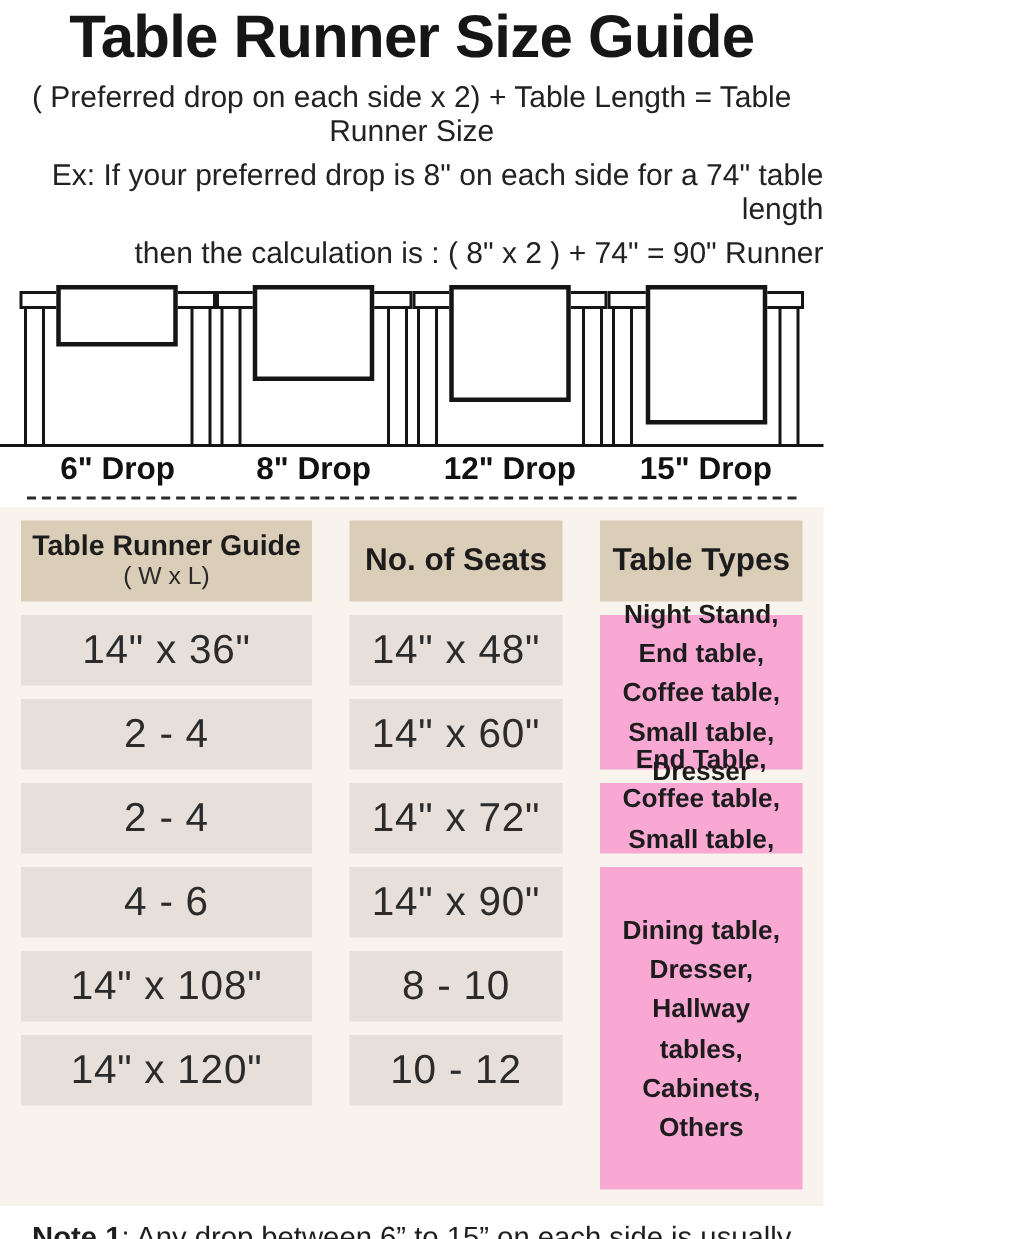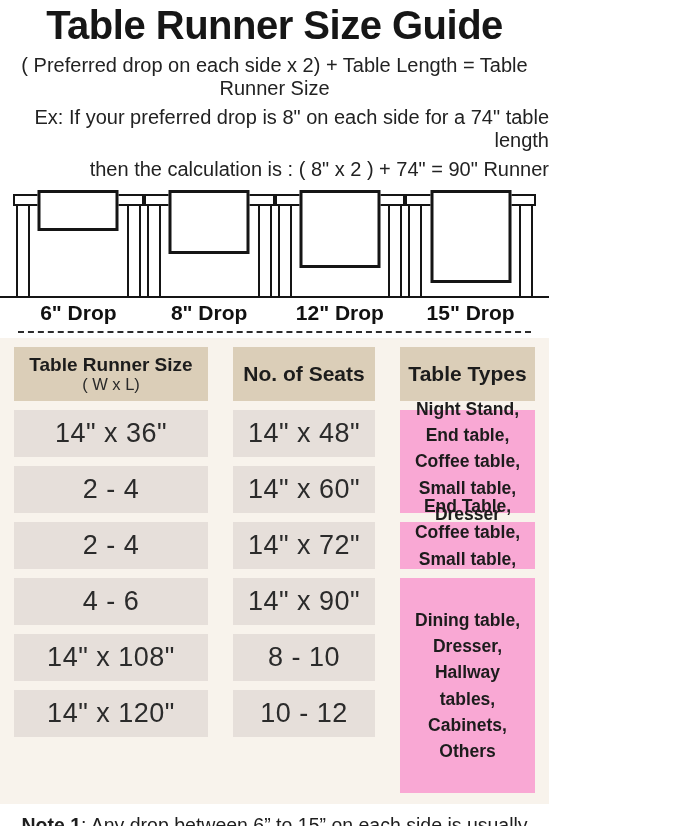--- a/index.html
+++ b/index.html
@@ -188,21 +188,21 @@
     <div class="drop-label">8" Drop</div>
     <div class="drop-label">12" Drop</div>
     <div class="drop-label">15" Drop</div>
   </div>
 
   <div class="dashed-divider"></div>
 
   <div class="size-table">
 
     <div class="cell hdr">
-      <div class="h-main">Table Runner Size</div>
+      <div class="h-main">Table Runner Guide</div>
       <div class="h-sub">( W x L)</div>
     </div>
     <div class="cell hdr hdr-big">No. of Seats</div>
     <div class="cell hdr hdr-big">Table Types</div>
 
     <div class="cell data data-val">14" x 36"</div>
     <div class="cell types types-a">Night Stand, End table, Coffee table, Small table, Dresser</div>
 
     <div class="cell data data-val">14" x 48"</div>
     <div class="cell data data-val">2 - 4</div>

